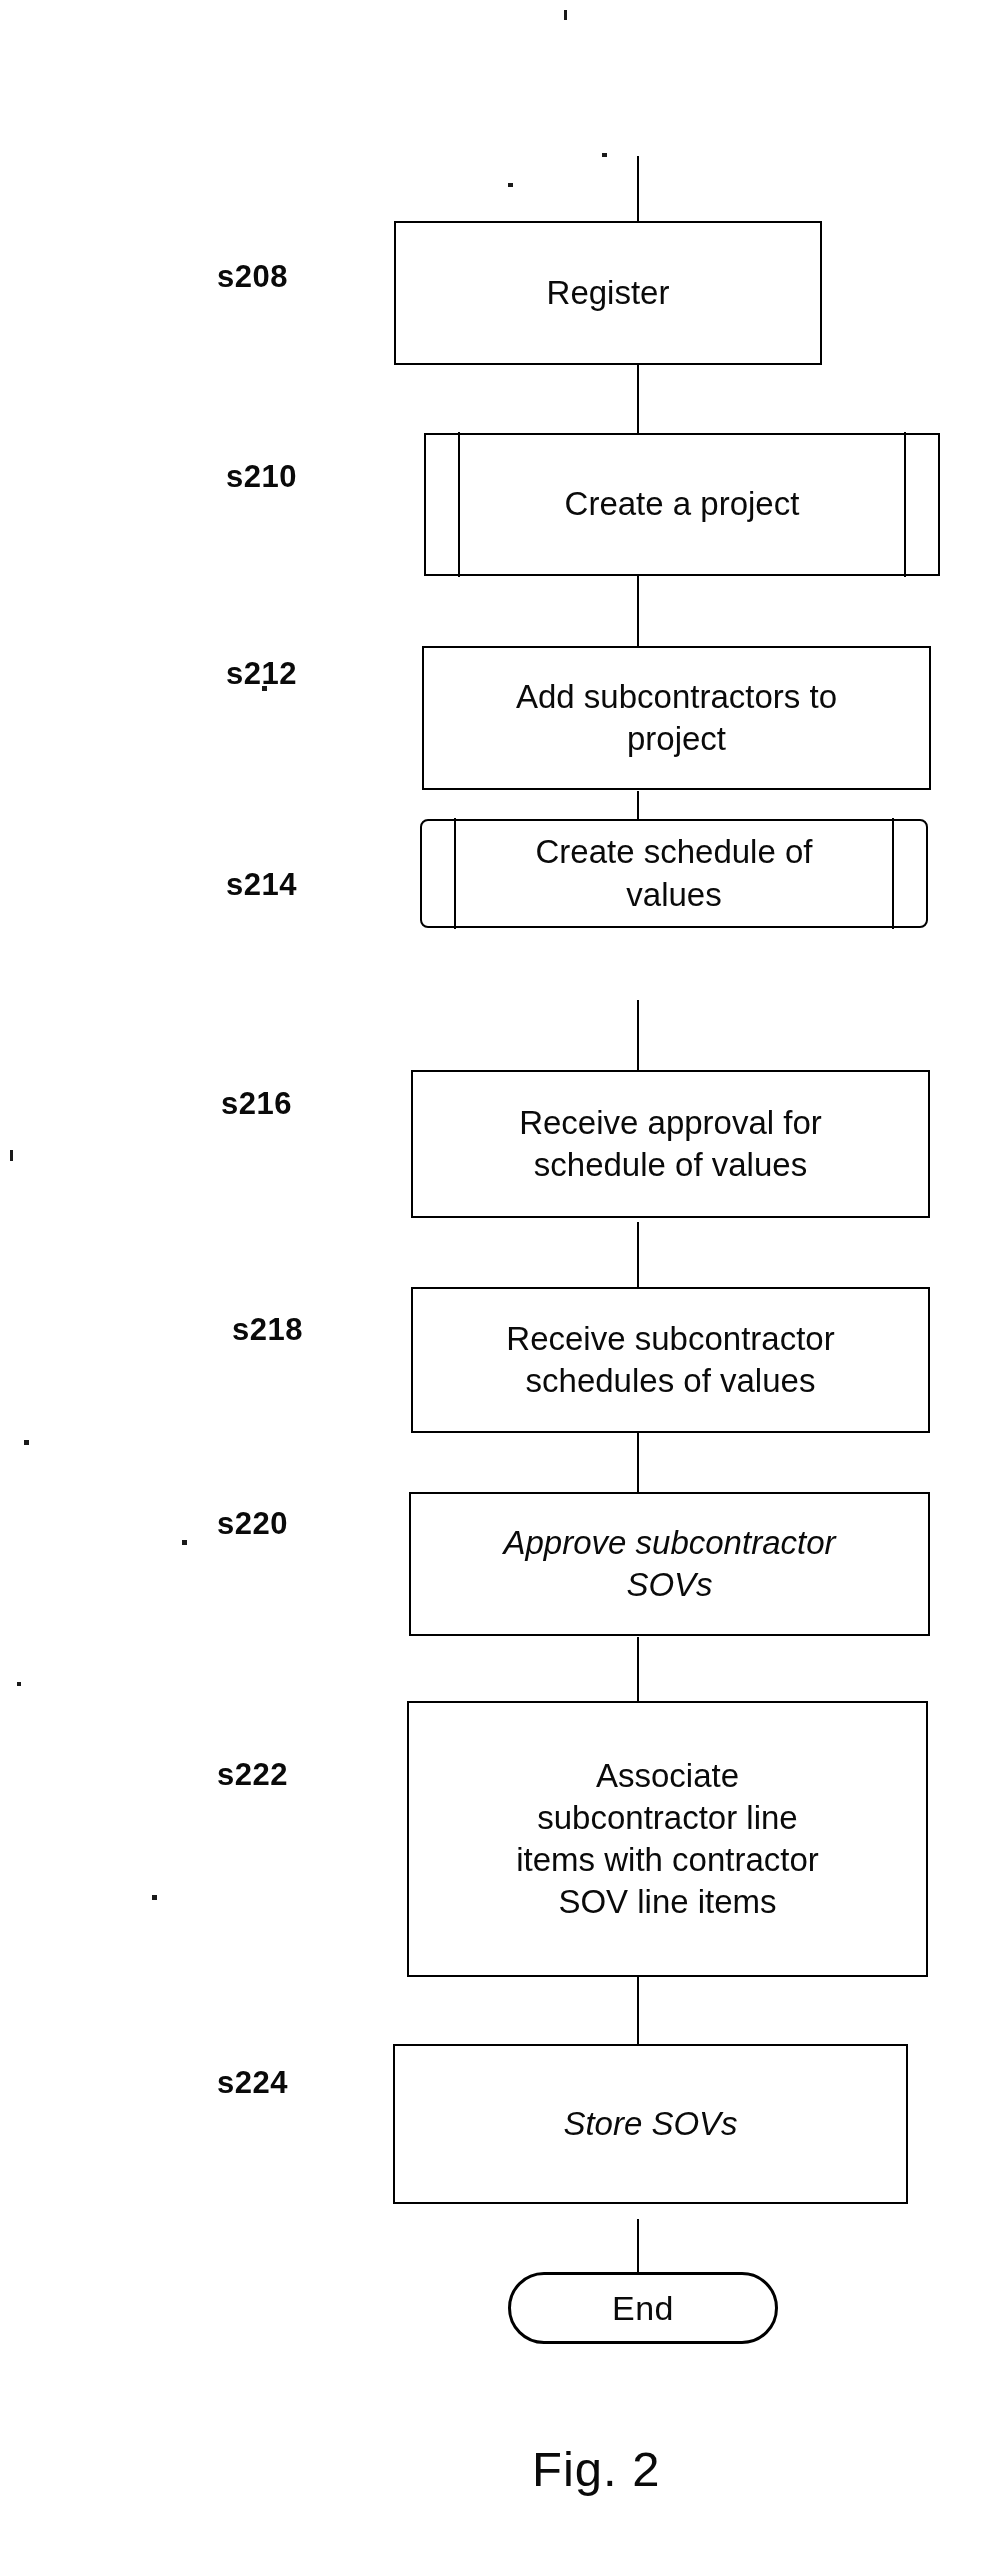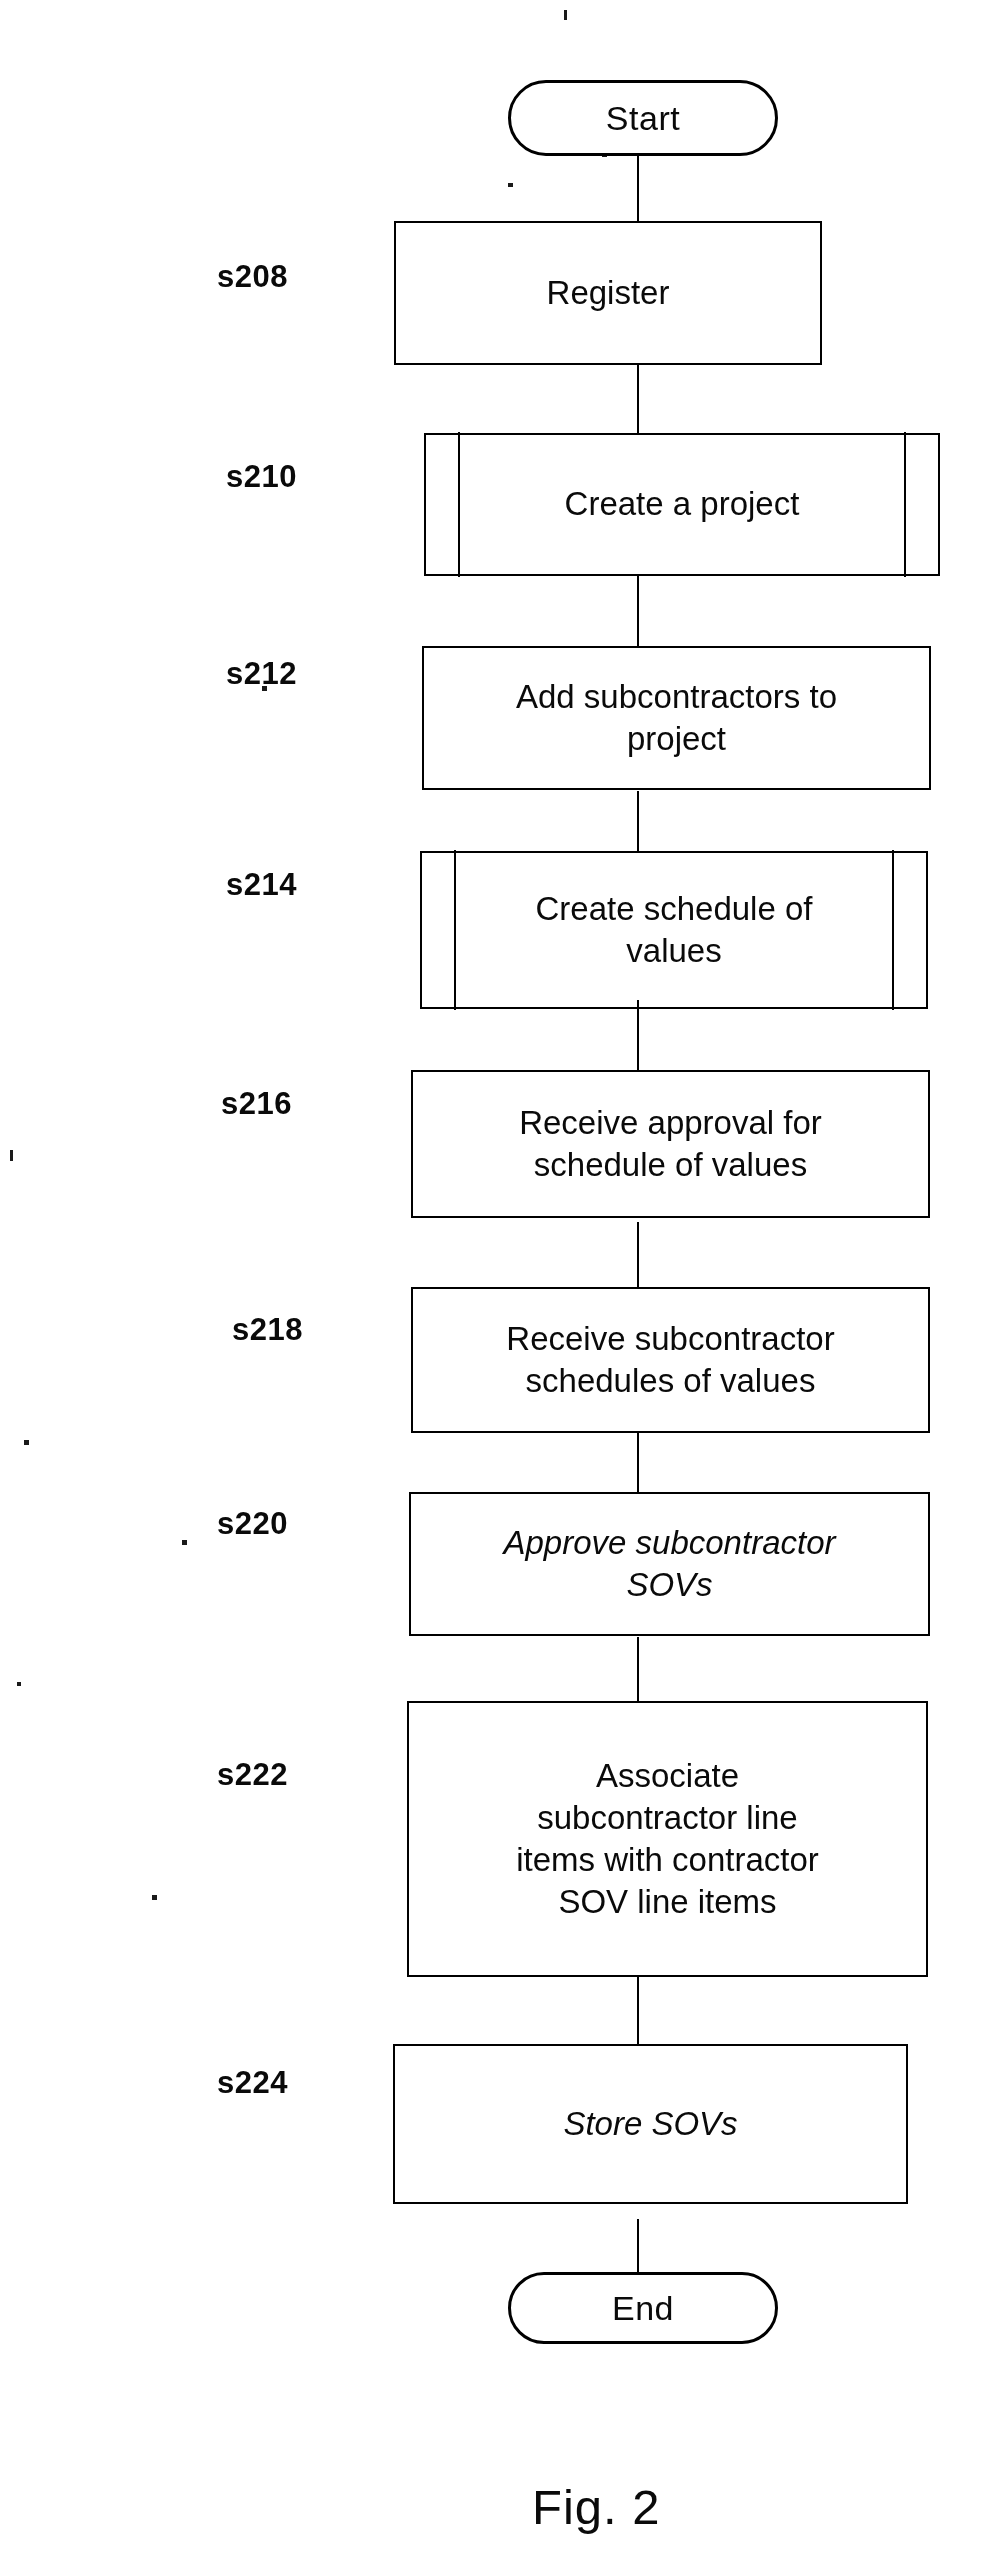--- a/index.html
+++ b/index.html
@@ -98,21 +98,20 @@
 
   
   .fig-caption {
     position: absolute;
     font-family: "Liberation Sans", sans-serif;
     font-size: 49px;
     font-weight: 400;
     letter-spacing: 1px;
     color: #0a0a0a;
     white-space: nowrap;
-    margin-top: 38px;
   }
 
   
   .speck {
     position: absolute;
     background: #1a1a1a;
   }
 </style>
 </head>
 <body>
@@ -123,23 +122,20 @@
   <div class="speck" style="left:508px; top:183px; width:4.8px; height:3.8px;"></div>
   <div class="speck" style="left:602px; top:153px; width:4.8px; height:3.8px;"></div>
   <div class="speck" style="left:262px; top:686px; width:4.8px; height:4.8px;"></div>
   <div class="speck" style="left:182px; top:1540px; width:4.8px; height:4.8px;"></div>
   <div class="speck" style="left:152px; top:1895px; width:4.8px; height:4.8px;"></div>
   <div class="speck" style="left:817px; top:295px; width:3.8px; height:3.8px;"></div>
   <div class="speck" style="left:24px; top:1440px; width:4.8px; height:4.8px;"></div>
   <div class="speck" style="left:17px; top:1682px; width:3.8px; height:3.8px;"></div>
   <div class="speck" style="left:9.5px; top:1150px; width:3.8px; height:11.4px;"></div>
 
-  <div class="terminator" style="left:508px; top:80px; width:270px; height:76px;">
-    <span class="node-label">Start</span>
-  </div>
 
   <div class="connector" style="left:637px; top:156px; height:67px;"></div>
 
   <div class="step-ref" style="left:217px; top:259px;">s208</div>
   <div class="node" style="left:394px; top:221px; width:428px; height:144px;">
     <span class="node-label">Register</span>
   </div>
 
   <div class="connector" style="left:637px; top:365px; height:68px;"></div>
 
@@ -152,21 +148,21 @@
 
   <div class="step-ref" style="left:226px; top:656px;">s212</div>
   <div class="node" style="left:422px; top:646px; width:509px; height:144px;">
     <span class="node-label">Add subcontractors to
 project</span>
   </div>
 
   <div class="connector" style="left:637px; top:791px; height:67px;"></div>
 
   <div class="step-ref" style="left:226px; top:867px;">s214</div>
-  <div class="node subroutine" style="left:420px; top:851px; width:508px; height:158px;">
+  <div class="node subroutine" style="left:420px; top:819px; width:508px; height:109px;border-radius:8px;">
     <span class="node-label">Create schedule of
 values</span>
   </div>
 
   <div class="connector" style="left:637px; top:1000px; height:70px;"></div>
 
   <div class="step-ref" style="left:221px; top:1086px;">s216</div>
   <div class="node" style="left:411px; top:1070px; width:519px; height:148px;">
     <span class="node-label">Receive approval for
 schedule of values</span>

